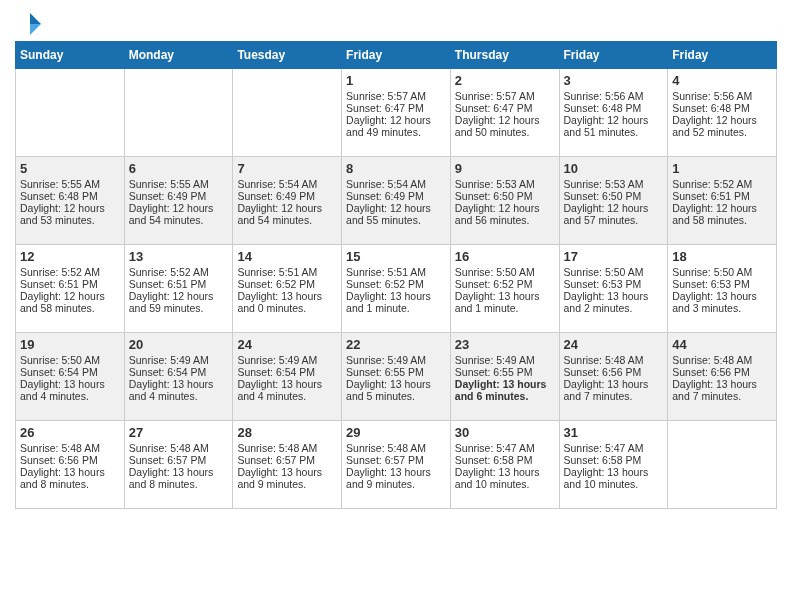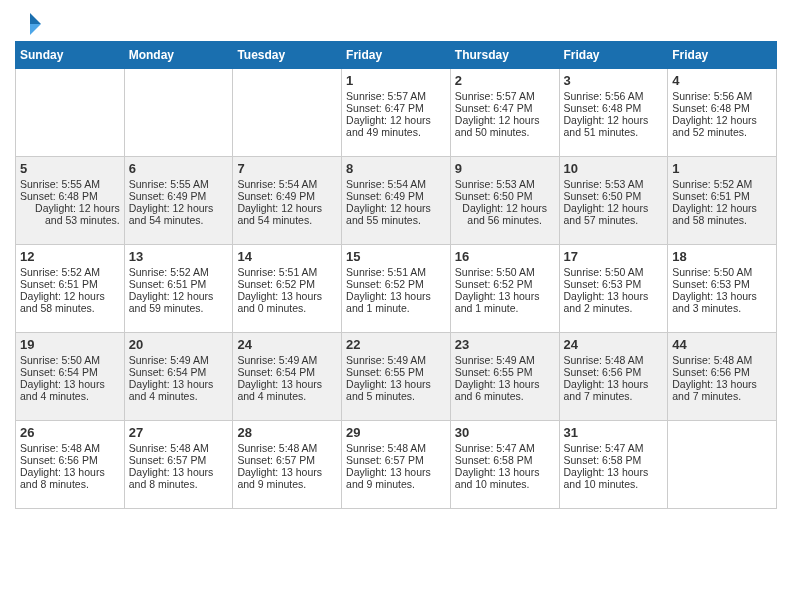--- a/index.html
+++ b/index.html
@@ -141,21 +141,21 @@
           <span style="display: block;">Sunrise: 5:56 AM</span>
           <span style="display: block;">Sunset: 6:48 PM</span>
           <span style="display: block;">Daylight: 12 hours and 52 minutes.</span>
         </td>
       </tr>
       <tr>
         <td>
           <span class="day-num">5</span>
           <span style="display: block;">Sunrise: 5:55 AM</span>
           <span style="display: block;">Sunset: 6:48 PM</span>
-          <span style="display: block; text-align: right;">Daylight: 12 hours and 53 minutes.</span>
+          <span style="display: block;">Daylight: 12 hours and 53 minutes.</span>
         </td>
         <td>
           <span class="day-num">6</span>
           <span style="display: block;">Sunrise: 5:55 AM</span>
           <span style="display: block;">Sunset: 6:49 PM</span>
           <span style="display: block;">Daylight: 12 hours and 54 minutes.</span>
         </td>
         <td>
           <span class="day-num">7</span>
           <span style="display: block;">Sunrise: 5:54 AM</span>
@@ -165,21 +165,21 @@
         <td>
           <span class="day-num">8</span>
           <span style="display: block;">Sunrise: 5:54 AM</span>
           <span style="display: block;">Sunset: 6:49 PM</span>
           <span style="display: block;">Daylight: 12 hours and 55 minutes.</span>
         </td>
         <td>
           <span class="day-num">9</span>
           <span style="display: block;">Sunrise: 5:53 AM</span>
           <span style="display: block;">Sunset: 6:50 PM</span>
-          <span style="display: block; text-align: center;">Daylight: 12 hours and 56 minutes.</span>
+          <span style="display: block;">Daylight: 12 hours and 56 minutes.</span>
         </td>
         <td>
           <span class="day-num">10</span>
           <span style="display: block;">Sunrise: 5:53 AM</span>
           <span style="display: block;">Sunset: 6:50 PM</span>
           <span style="display: block;">Daylight: 12 hours and 57 minutes.</span>
         </td>
         <td>
           <span class="day-num">1</span>
           <span style="display: block;">Sunrise: 5:52 AM</span>
@@ -253,21 +253,21 @@
         <td>
           <span class="day-num">22</span>
           <span style="display: block;">Sunrise: 5:49 AM</span>
           <span style="display: block;">Sunset: 6:55 PM</span>
           <span style="display: block;">Daylight: 13 hours and 5 minutes.</span>
         </td>
         <td>
           <span class="day-num">23</span>
           <span style="display: block;">Sunrise: 5:49 AM</span>
           <span style="display: block;">Sunset: 6:55 PM</span>
-          <span style="display: block;">Daylight: 13 hours and 6 minutes.</span>
+          <span style="display: block; font-weight: bold;">Daylight: 13 hours and 6 minutes.</span>
         </td>
         <td>
           <span class="day-num">24</span>
           <span style="display: block;">Sunrise: 5:48 AM</span>
           <span style="display: block;">Sunset: 6:56 PM</span>
           <span style="display: block;">Daylight: 13 hours and 7 minutes.</span>
         </td>
         <td>
           <span class="day-num">44</span>
           <span style="display: block;">Sunrise: 5:48 AM</span>

